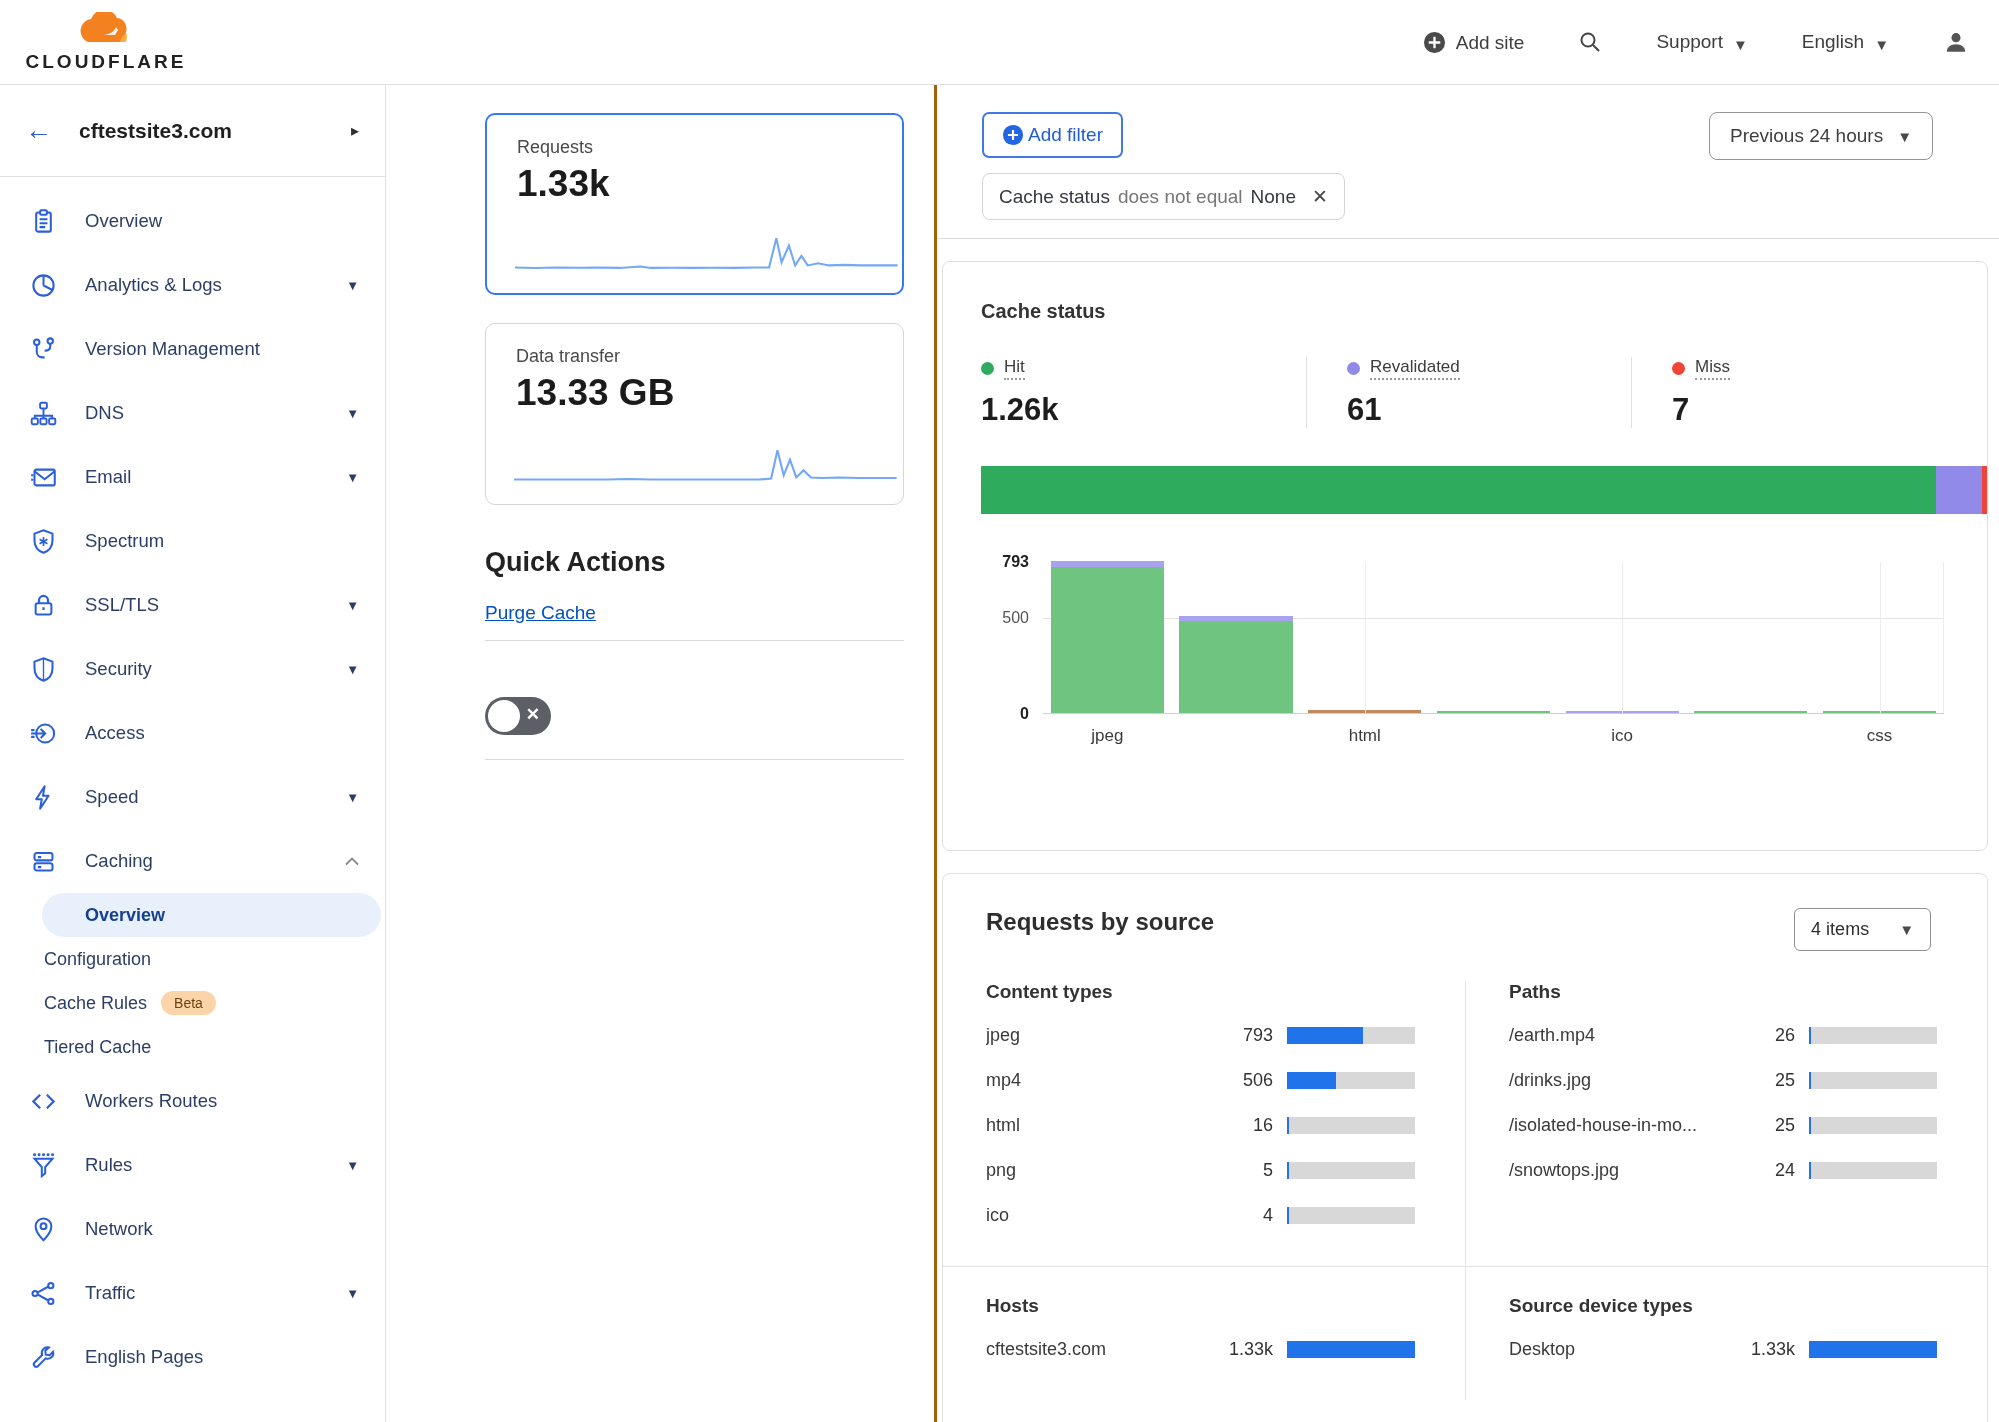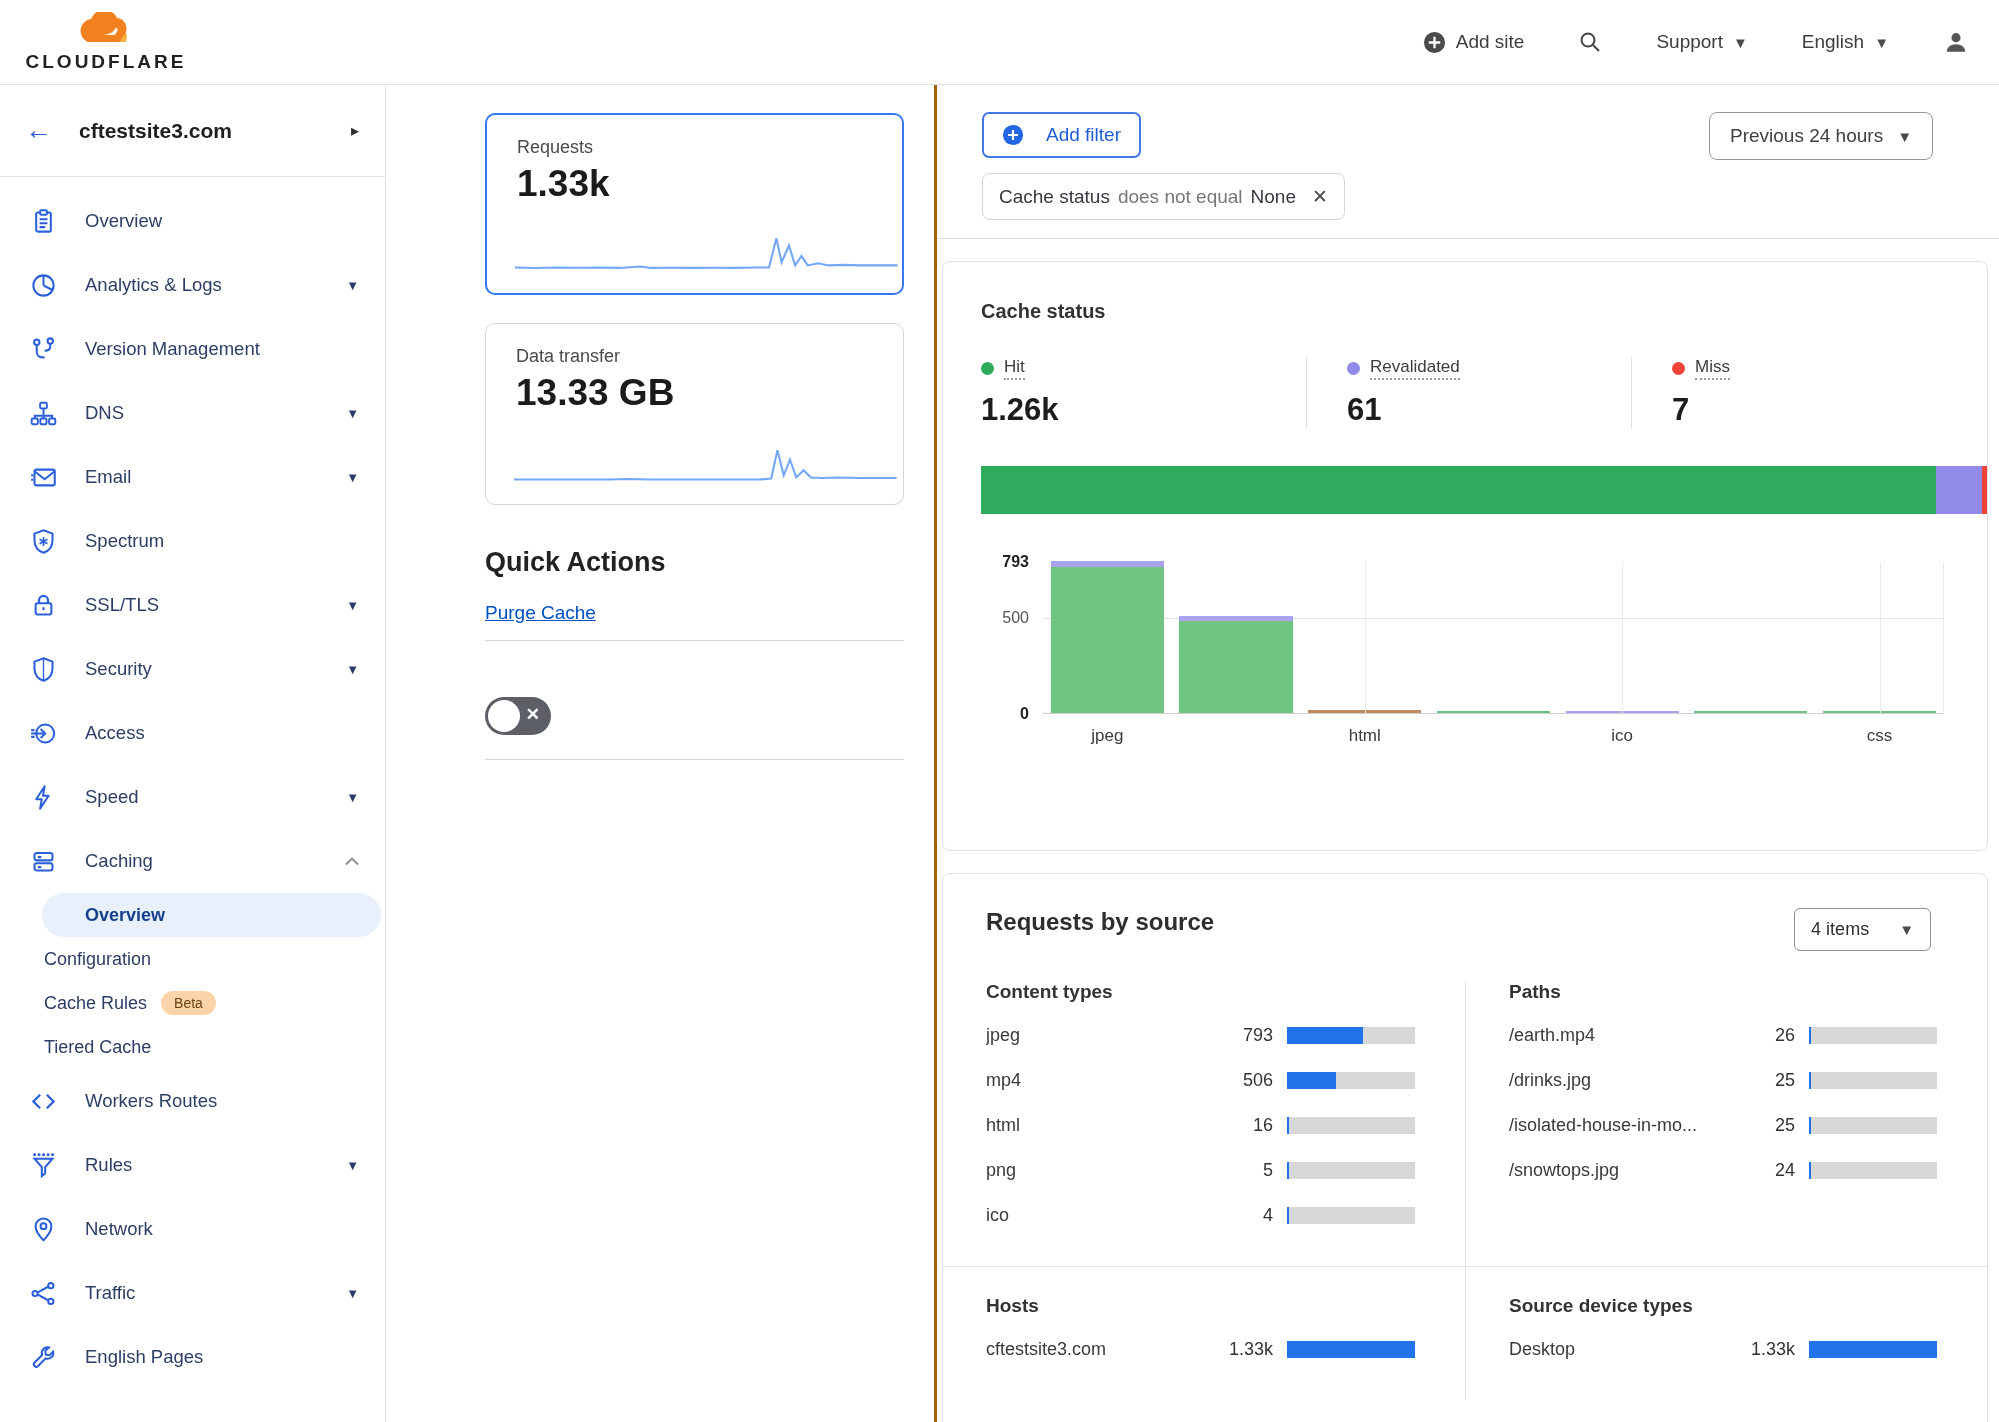--- a/index.html
+++ b/index.html
@@ -7,21 +7,21 @@
   body {
     width:1999px; height:1422px; overflow:hidden; background:#fff;
     font-family:"Liberation Sans", sans-serif; color:#36393f;
   }
   
   .topnav { height:85px; display:flex; align-items:center; padding:0 30px 0 22px;
             border-bottom:1px solid #e2e2e2; background:#fff; }
   .brand { display:flex; flex-direction:column; align-items:center; width:168px; }
   .brand-text { font-size:19px; font-weight:bold; letter-spacing:3px; color:#222; margin-top:1px; }
   .nav-right { margin-left:auto; display:flex; align-items:center; gap:54px; font-size:19px; color:#3d3d3d; }
-  .nav-link { display:flex; align-items:center; gap:10px; cursor:pointer; }
+  .nav-link { display:flex; align-items:flex-end; gap:10px; cursor:pointer; }
   .caret-dn { font-size:15px; color:#4a4a4a; }
   
   .layout { display:flex; height:1337px; }
   
   .sidebar { width:386px; border-right:1px solid #e2e2e2; overflow:hidden; flex:none; }
   .side-header { display:flex; align-items:center; height:92px; padding:0 26px 0 25px;
                  border-bottom:1px solid #e2e2e2; }
   .back-arrow { color:#2b5fd9; font-size:27px; cursor:pointer; line-height:1; }
   .site-title { font-size:21px; font-weight:bold; color:#1f1f1f; margin-left:27px; }
   .chev-right { margin-left:auto; color:#2f2f2f; font-size:16px; cursor:pointer; }
@@ -52,21 +52,21 @@
   .dev-wrap { display:flex; justify-content:space-between; margin-top:26px; }
   .dev-title { font-size:20px; color:#333; }
   .dev-desc { font-size:16.5px; color:#666; line-height:1.45; margin-top:12px; width:255px; }
   .toggle { width:66px; height:38px; background:#5c6066; border-radius:19px; position:relative;
             margin-top:30px; cursor:pointer; flex:none; }
   .toggle .knob { position:absolute; left:3px; top:3px; width:32px; height:32px; background:#fff; border-radius:50%; }
   .toggle .tx { position:absolute; right:11px; top:7px; color:#fff; font-size:17px; font-weight:bold; }
   
   .rightp { flex:1; padding-top:27px; overflow:hidden; }
   .filter-row { display:flex; justify-content:space-between; align-items:flex-start; margin:0 66px 0 45px; }
-  .btn-addfilter { display:flex; align-items:center; gap:22px; border:2px solid #4277e6; border-radius:7px;
+  .btn-addfilter { display:flex; align-items:center; gap:4px; border:2px solid #4277e6; border-radius:7px;
                    background:#fff; color:#1f5cd6; font-size:19px; padding:10px 18px; cursor:pointer; }
   .btn-time { display:flex; align-items:center; gap:14px; border:1px solid #949494; border-radius:8px;
               background:#fff; color:#3f3f3f; font-size:19px; padding:12px 20px; cursor:pointer; }
   .chip { display:inline-flex; align-items:center; gap:8px; border:1px solid #d4d4d4; border-radius:8px;
           font-size:19px; padding:11px 16px; margin:13px 0 0 45px; cursor:default; background:#fff; }
   .chip .op { color:#767676; }
   .chip .x { margin-left:8px; color:#4a4a4a; font-size:19px; cursor:pointer; }
   .panel-div { border:none; border-top:1px solid #dcdcdc; margin:18px 0 0 0; }
   .card { border:1px solid #e0e0e0; border-radius:8px; margin:22px 11px 0 5px; background:#fff; overflow:hidden; }
   .card.cache { height:590px; padding:38px 0 0 38px; }

